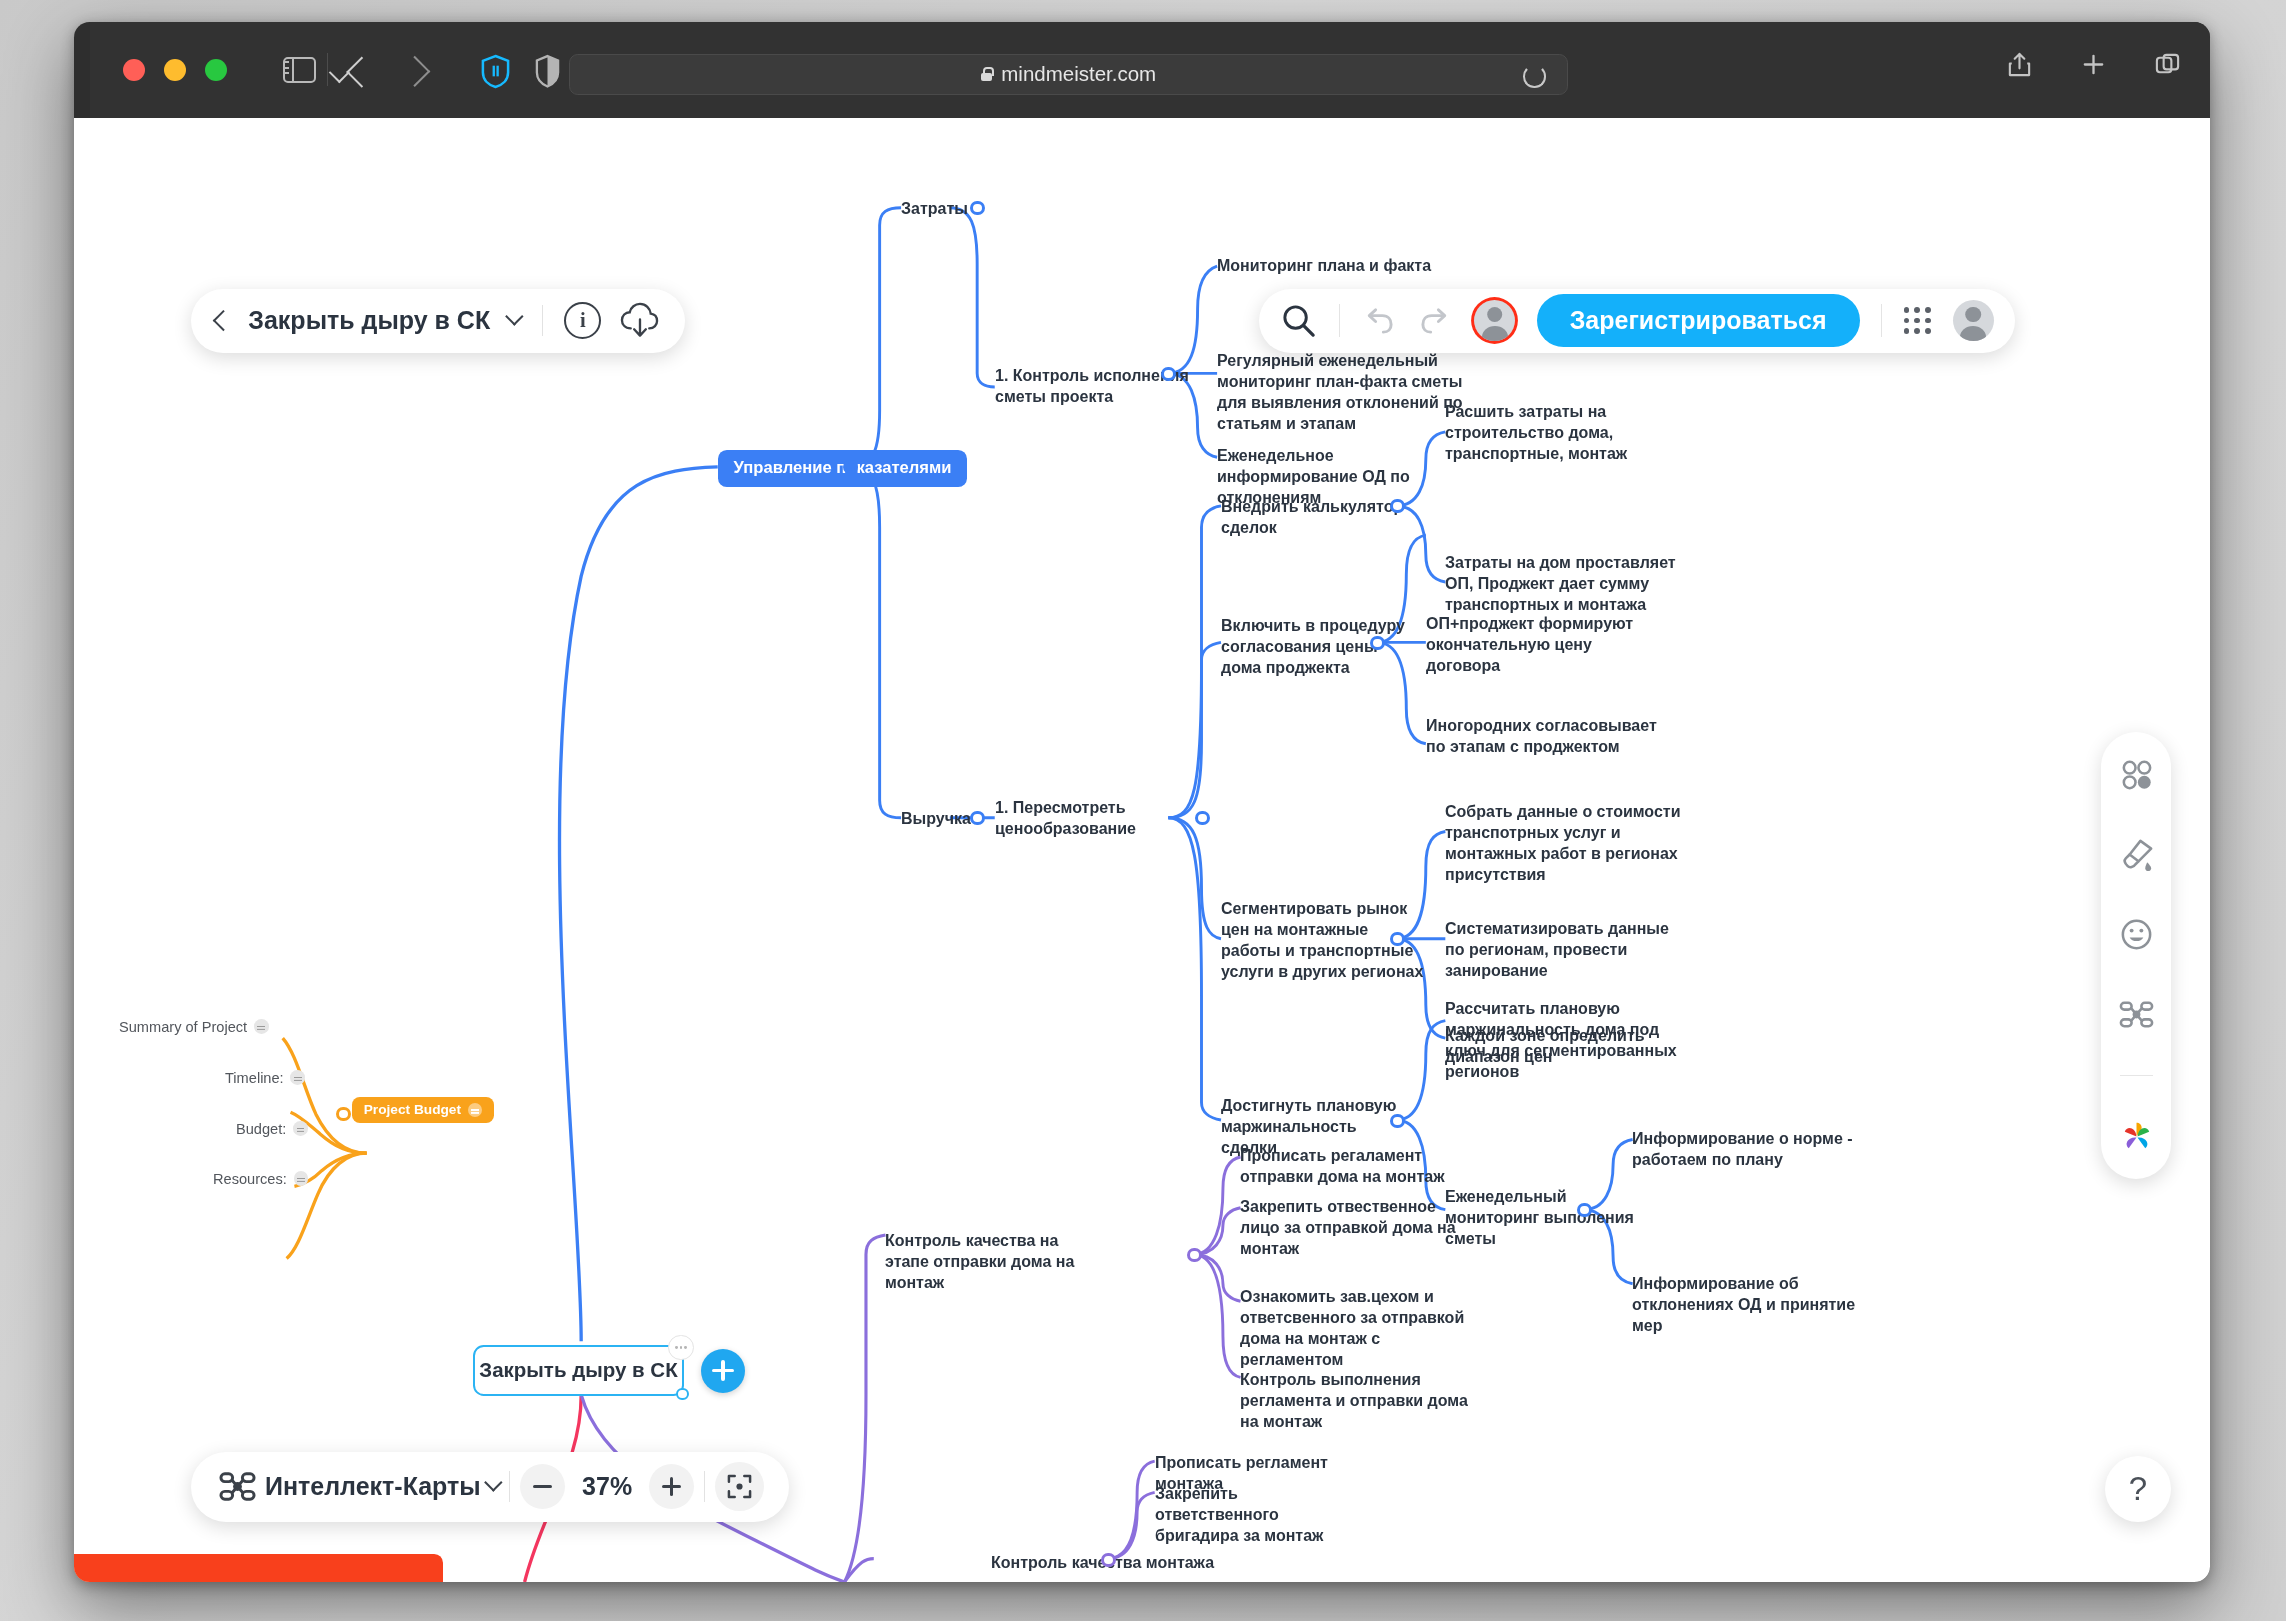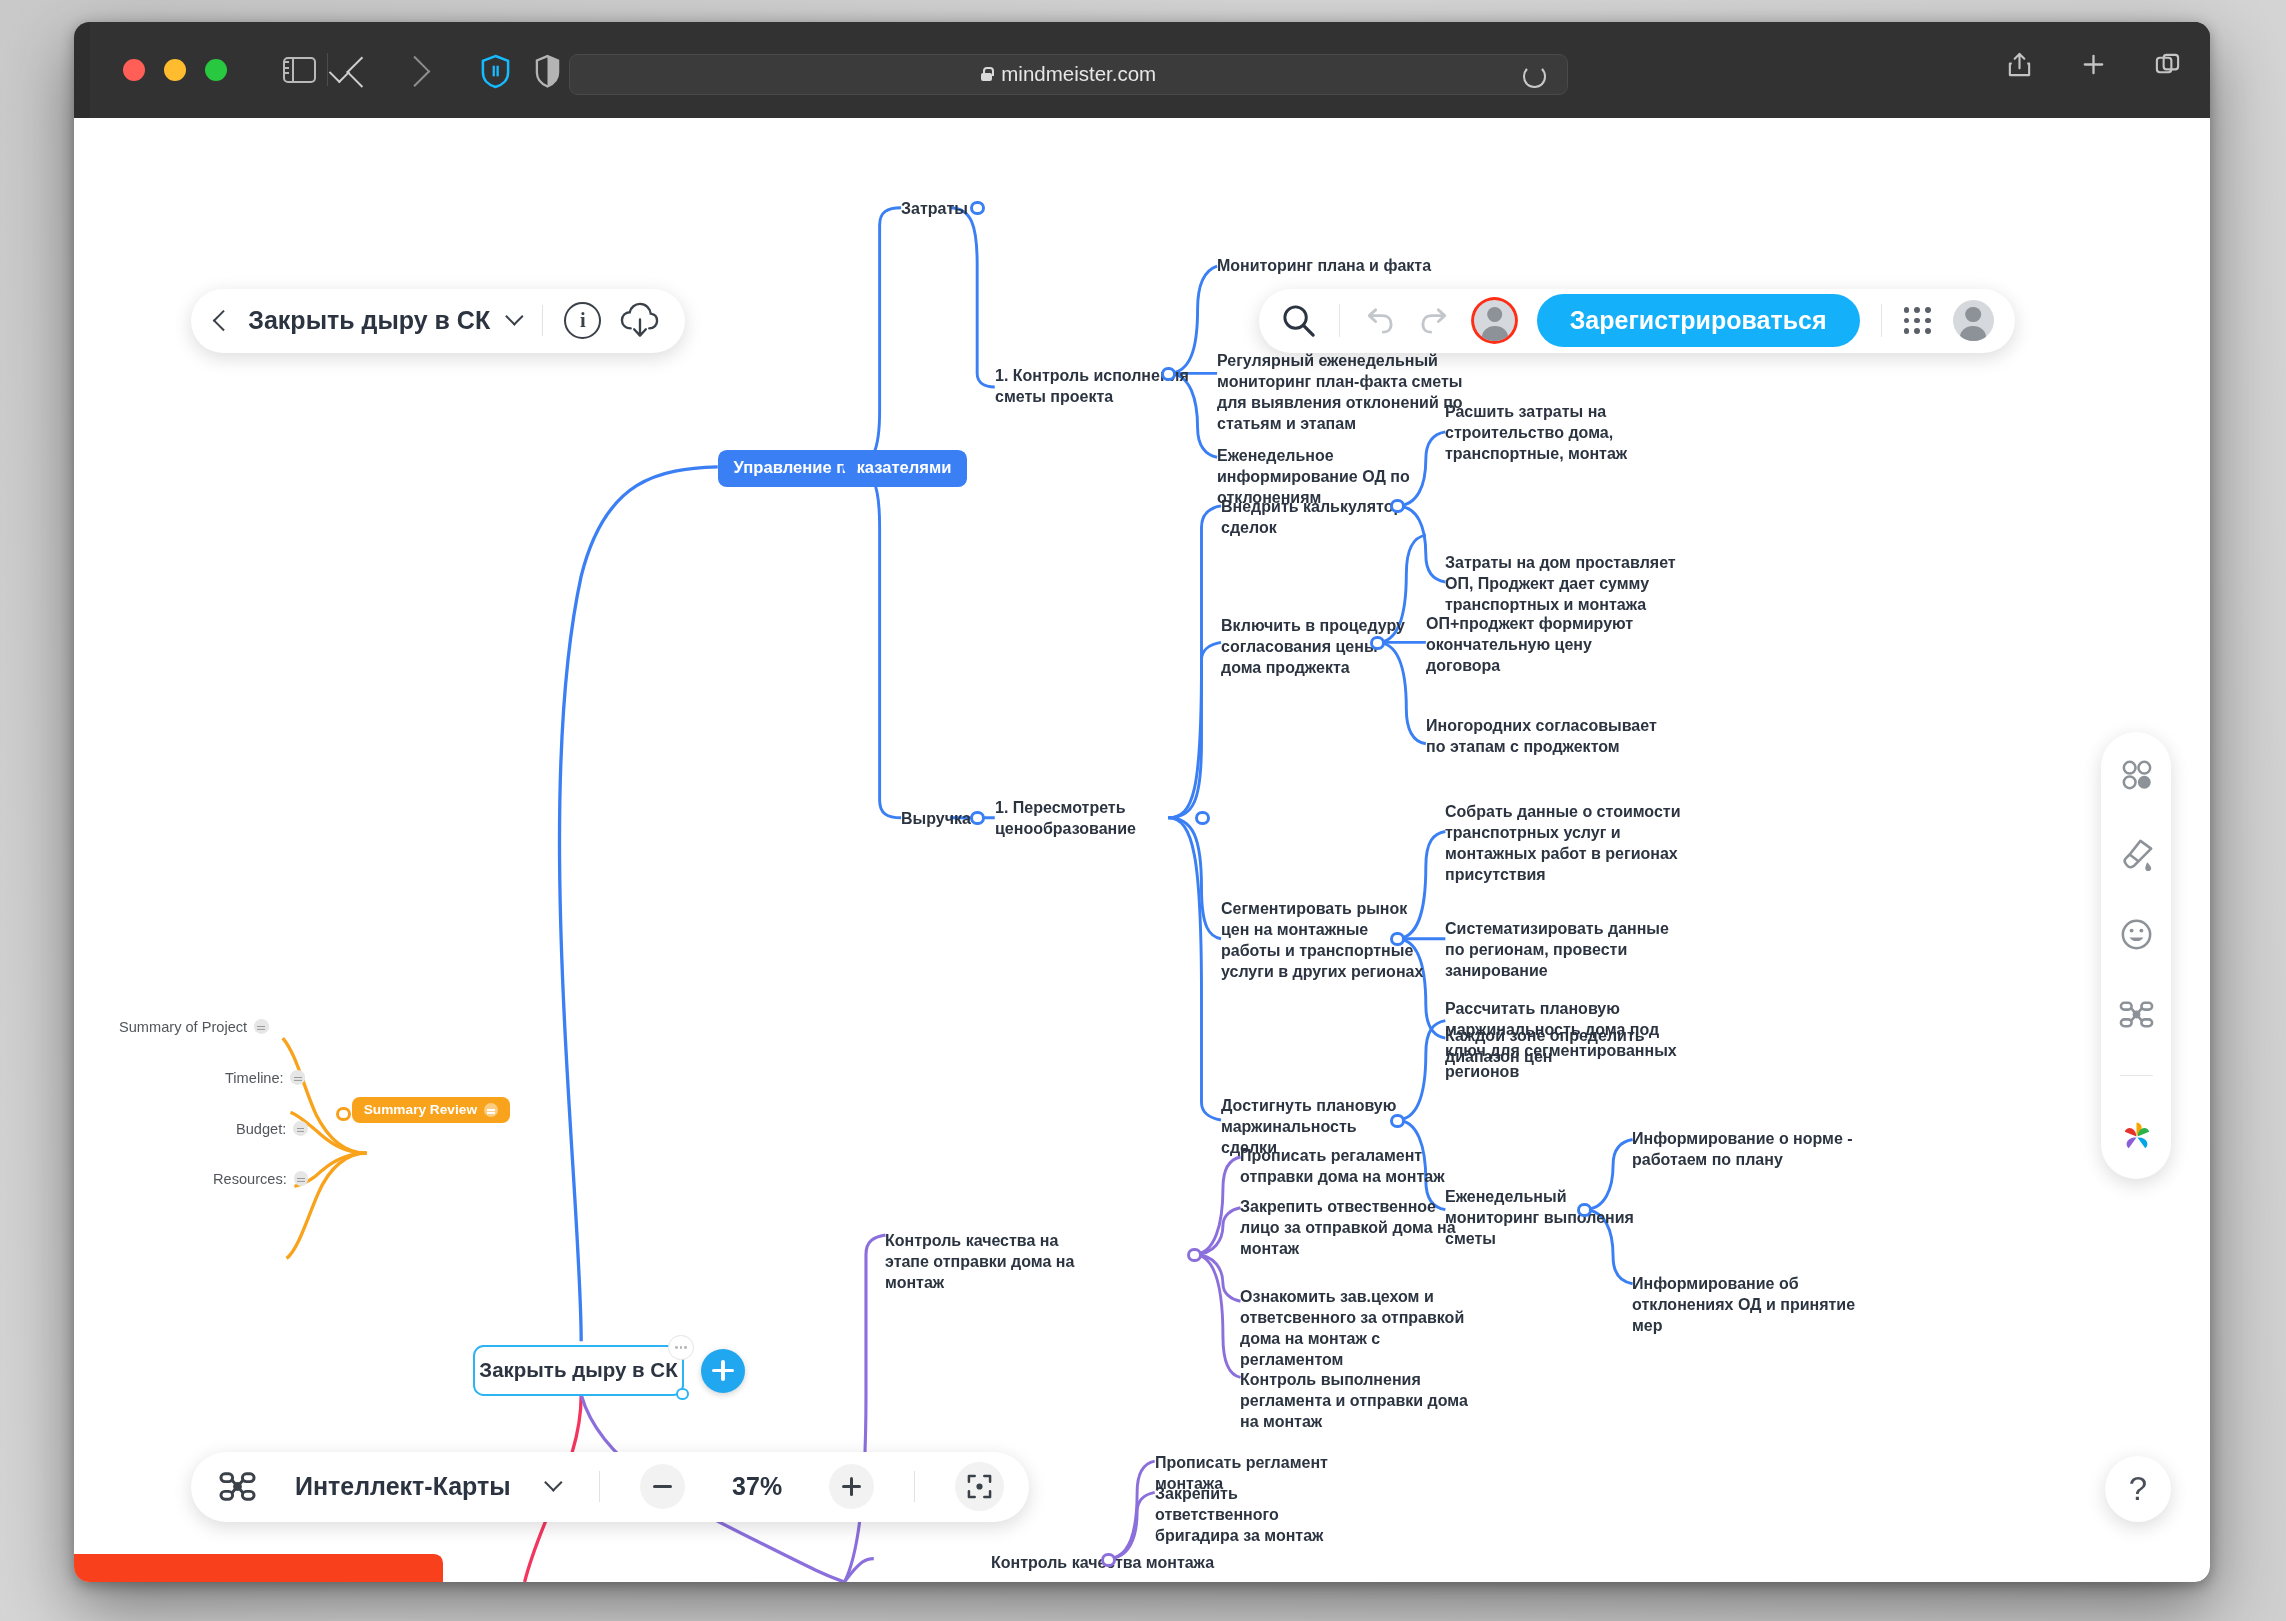--- a/index.html
+++ b/index.html
@@ -110,21 +110,21 @@
   .avatar:before{content:"";position:absolute;left:50%;top:6.8px;transform:translateX(-50%);width:15.6px;height:15.6px;border-radius:50%;background:#8d9298;}
   .avatar:after{content:"";position:absolute;left:50%;bottom:-6.8px;transform:translateX(-50%);width:26px;height:21.5px;border-radius:50% 50% 0 0;background:#8d9298;}
   .avatar.ring{box-shadow:0 0 0 2.9px #ff2d16;}
   .signup{background:#14b0fa;color:#fff;border-radius:974px;padding:0 33px;height:53px;display:flex;align-items:center;
     font-size:25px;font-weight:700;white-space:nowrap;}
   .grid9{display:grid;grid-template-columns:repeat(3,5.9px);grid-template-rows:repeat(3,5.9px);gap:4.9px;}
   .grid9 i{width:5.9px;height:5.9px;border-radius:50%;background:#5b6068;}
   .right-tools{right:39px;top:614px;width:70px;border-radius:35px;padding:23.4px 0;display:flex;flex-direction:column;align-items:center;gap:41px;}
   .rt-ico{width:39px;height:39px;display:flex;align-items:center;justify-content:center;}
   .rt-div{width:33px;height:1px;background:#e6e6e6;}
-  .bottom-bar{left:117px;bottom:60px;height:70px;display:flex;align-items:center;padding:0 25px;gap:36px;}
+  .bottom-bar{left:117px;bottom:60px;height:70px;display:flex;align-items:center;padding:0 25px;gap:6px;}
   .bb-title{font-size:25px;font-weight:700;color:#2b3440;}
   .zoom-btn{width:45px;height:45px;border-radius:50%;background:#f2f2f2;display:flex;align-items:center;justify-content:center;position:relative;}
   .zoom-btn:before{content:"";position:absolute;width:18.5px;height:3.3px;background:#3b4149;border-radius:2px;}
   .zoom-btn.plus:after{content:"";position:absolute;width:3.3px;height:18.5px;background:#3b4149;border-radius:2px;}
   .zoom-val{font-size:25px;font-weight:700;color:#2b3440;min-width:72px;text-align:center;}
   .fit-btn{width:49px;height:49px;border-radius:50%;background:#f2f2f2;display:flex;align-items:center;justify-content:center;}
   .help-btn{position:absolute;right:39px;bottom:60px;width:66px;height:66px;border-radius:50%;background:#fff;
     box-shadow:0 4.9px 19.5px rgba(0,0,0,.14);display:flex;align-items:center;justify-content:center;
     font-size:33px;color:#4a5058;font-weight:400;}
 </style>
@@ -296,21 +296,21 @@
       <div class="node nd-sm" style="left:1166px;top:1078px;width:239px;">Закрепить  отвественное лицо за отправкой дома на монтаж</div>
       <div class="node nd-sm" style="left:1166px;top:1168px;width:239px;">Ознакомить зав.цехом и ответсвенного за отправкой дома на монтаж с регламентом</div>
       <div class="node nd-sm" style="left:1166px;top:1251px;width:229px;">Контроль выполнения регламента и отправки дома на монтаж</div>
 
       <div class="node nd-sm" style="left:917px;top:1434px;width:224px;">Контроль качества монтажа</div>
       <div class="dot pur" style="left:1027px;top:1435px;"></div>
       <div class="node nd-sm" style="left:1081px;top:1334px;width:244px;">Прописать регламент монтажа</div>
       <div class="node nd-sm" style="left:1081px;top:1365px;width:210px;">Закрепить ответственного бригадира за монтаж</div>
 
       <div class="pill-orange">
-        <span>Summary Review</span>
+        <span>Project Budget</span>
         <span class="note-badge">
             <i></i>
           </span>
       </div>
       <div class="dot org" style="left:262px;top:989px;"></div>
       <div class="orange-child" style="left:45px;top:901px;">
         <span>Summary of Project</span>
         <span class="note-badge g">
             <i></i>
           </span>

